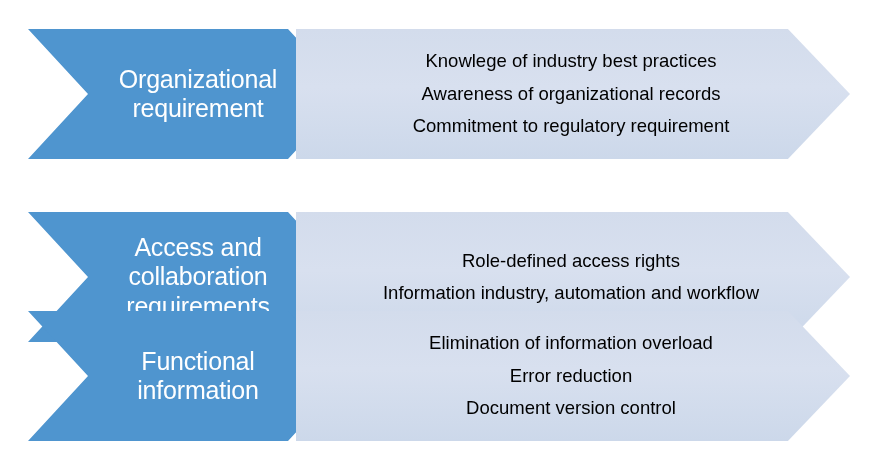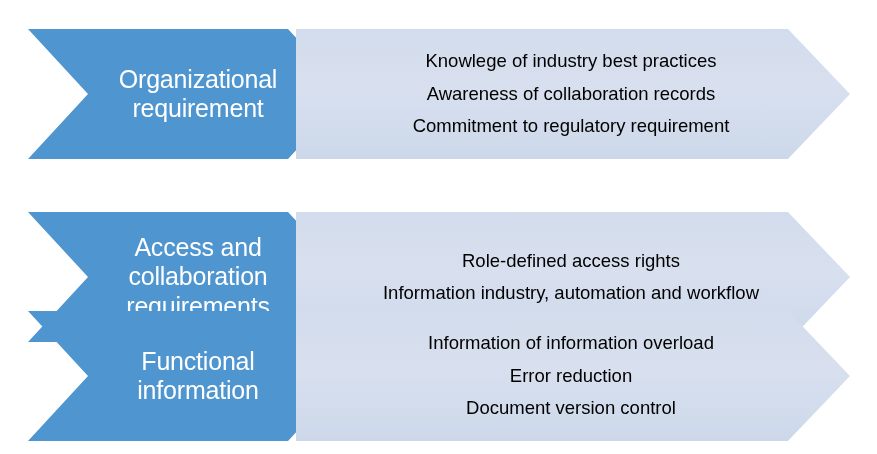--- a/index.html
+++ b/index.html
@@ -88,21 +88,21 @@
 
 <div id="diagram">
 
   <div class="row" id="row-0">
     <div class="chevron">
       <div class="chevron-label">Organizational
 requirement</div>
     </div>
     <div class="banner">
       <div class="banner-line">Knowlege of industry best practices</div>
-      <div class="banner-line">Awareness of collaboration records</div>
+      <div class="banner-line">Awareness of organizational records</div>
       <div class="banner-line">Commitment to regulatory requirement</div>
     </div>
   </div>
 
   <div class="row" id="row-1">
     <div class="chevron">
       <div class="chevron-label">Access and
 collaboration
 requirements</div>
     </div>
@@ -111,19 +111,19 @@
       <div class="banner-line">Information industry, automation and workflow</div>
     </div>
   </div>
 
   <div class="row" id="row-2">
     <div class="chevron">
       <div class="chevron-label">Functional
 information</div>
     </div>
     <div class="banner">
-      <div class="banner-line">Information of information overload</div>
+      <div class="banner-line">Elimination of information overload</div>
       <div class="banner-line">Error reduction</div>
       <div class="banner-line">Document version control</div>
     </div>
   </div>
 
 </div>
 
 </body></html>

